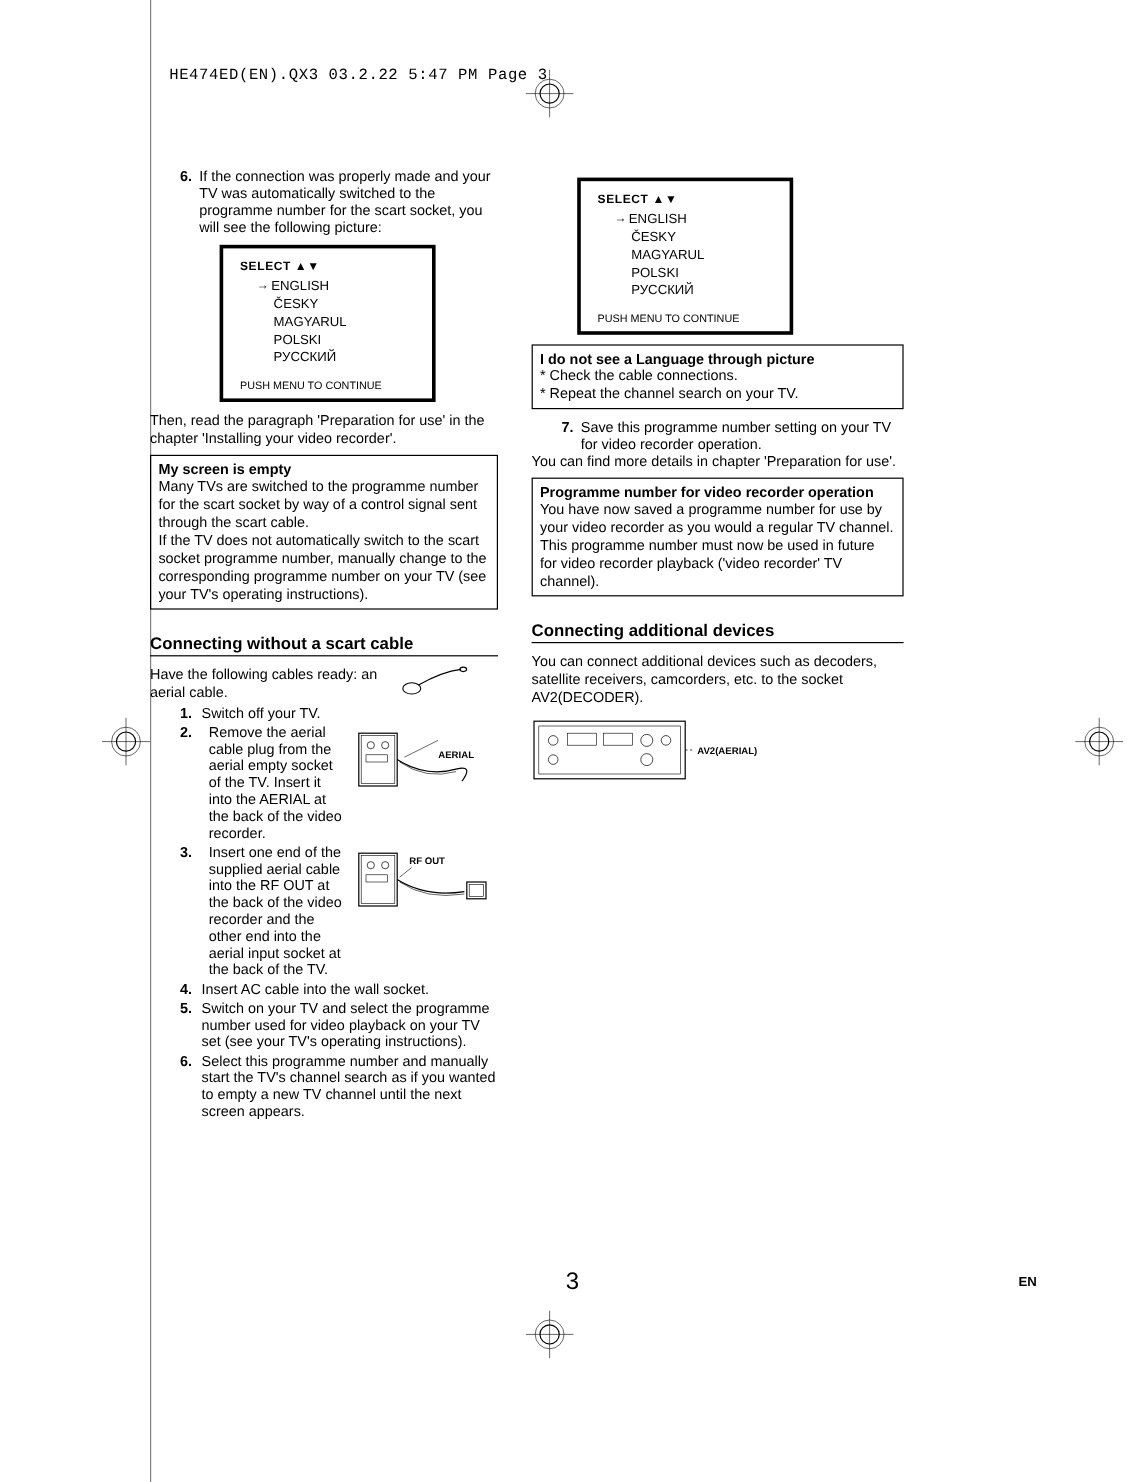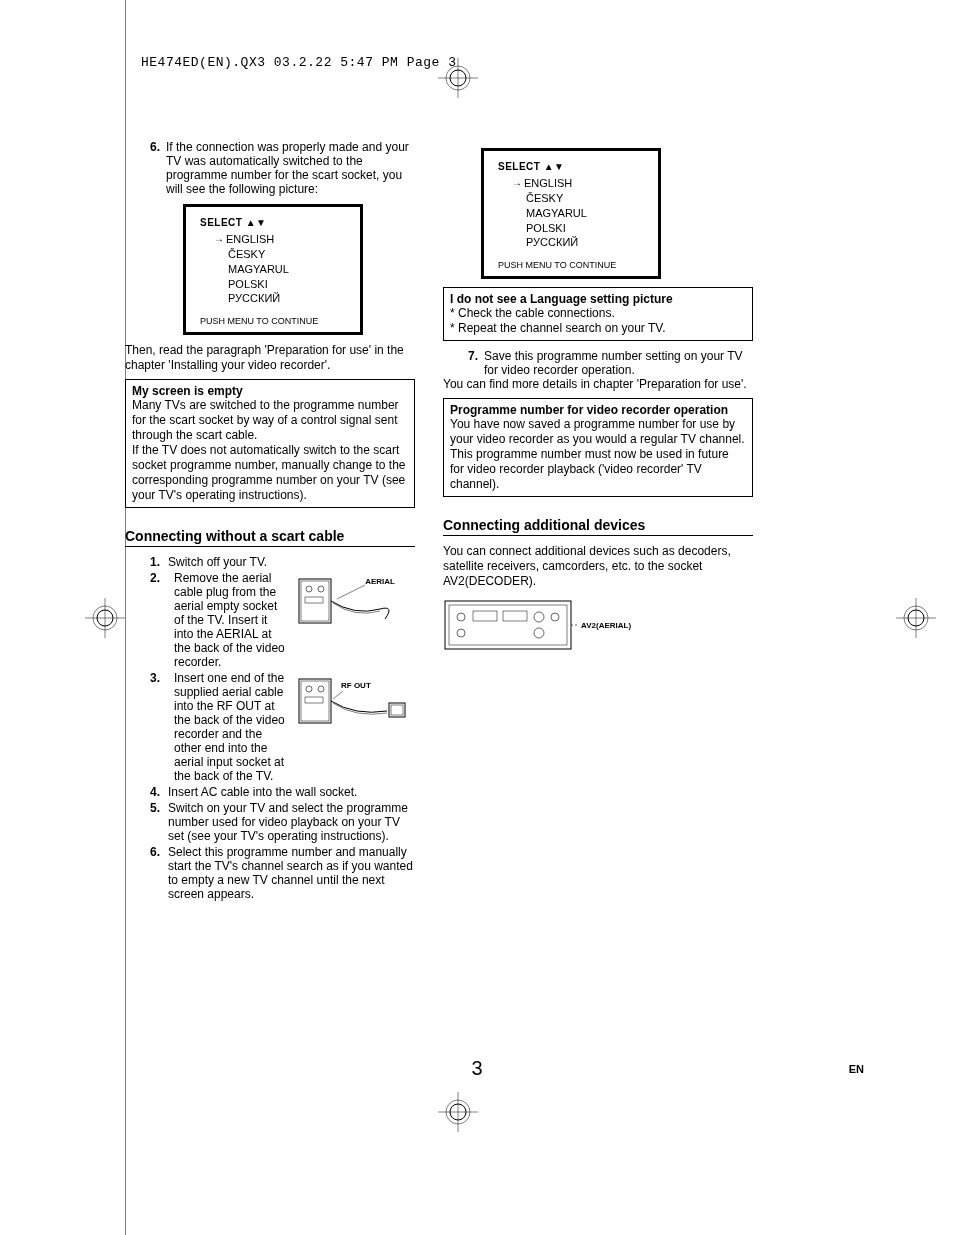--- a/index.html
+++ b/index.html
@@ -104,32 +104,40 @@
 
       <div class="info-box">
         <div class="info-box-title">My screen is empty</div>
         <div class="box-text">Many TVs are switched to the programme number for the scart socket by way of a control signal sent through the scart cable.</div>
         <div class="box-text">If the TV does not automatically switch to the scart socket programme number, manually change to the corresponding programme number on your TV (see your TV's operating instructions).</div>
       </div>
 
       <h2>Connecting without a scart cable</h2>
       <div class="rule"></div>
 
+      <div style="display:flex; align-items:flex-start;">
+        <p style="width:200px;">Have the following cables ready: an aerial cable.</p>
+        <svg class="aerial-cable" viewBox="0 0 70 30">
+          <ellipse cx="18" cy="20" rx="8" ry="5" fill="none" stroke="#000"></ellipse>
+          <path d="M24 17 Q45 5 62 3" fill="none" stroke="#000"></path>
+          <ellipse cx="64" cy="3" rx="3" ry="2" fill="none" stroke="#000"></ellipse>
+        </svg>
+      </div>
 
       <div class="indent-list">
         <div class="step-row">
           <div class="n">1.</div>
           <div class="t">Switch off your TV.</div>
         </div>
 
         <div class="step-row step-with-fig">
           <div class="n">2.</div>
           <div class="t">Remove the aerial cable plug from the aerial empty socket of the TV. Insert it into the AERIAL at the back of the video recorder.</div>
           <div class="fig-box">
-            <div class="fig-label" style="right:20px; top:6px;">AERIAL</div>
+            <div class="fig-label" style="right:20px; top:22px;">AERIAL</div>
             <svg viewBox="0 0 120 60">
               <rect x="4" y="8" width="32" height="44" fill="none" stroke="#000"></rect>
               <rect x="6" y="10" width="28" height="40" fill="none" stroke="#000" stroke-width=".5"></rect>
               <circle cx="14" cy="18" r="3" fill="none" stroke="#000" stroke-width=".6"></circle>
               <circle cx="26" cy="18" r="3" fill="none" stroke="#000" stroke-width=".6"></circle>
               <rect x="10" y="26" width="18" height="6" fill="none" stroke="#000" stroke-width=".5"></rect>
               <line x1="70" y1="14" x2="42" y2="28" stroke="#000" stroke-width=".5"></line>
               <path d="M36 30 Q60 45 85 38 Q100 34 90 48" fill="none" stroke="#000"></path>
               <path d="M38 32 Q60 47 85 40" fill="none" stroke="#000" stroke-width=".5"></path>
             </svg>
@@ -178,21 +186,21 @@
           <div class="first">ENGLISH</div>
           <div>ČESKY</div>
           <div>MAGYARUL</div>
           <div>POLSKI</div>
           <div>РУССКИЙ</div>
         </div>
         <div class="push">PUSH MENU TO CONTINUE</div>
       </div>
 
       <div class="info-box">
-        <div class="info-box-title">I do not see a Language setting picture</div>
+        <div class="info-box-title">I do not see a Language through picture</div>
         <div class="box-text">* Check the cable connections.</div>
         <div class="box-text">* Repeat the channel search on your TV.</div>
       </div>
 
       <div class="num-line indent-list" style="margin-top:8px;">
         <div class="num">7.</div>
         <div class="txt">Save this programme number setting on your TV for video recorder operation.</div>
       </div>
       <p>You can find more details in chapter 'Preparation for use'.</p>
 

